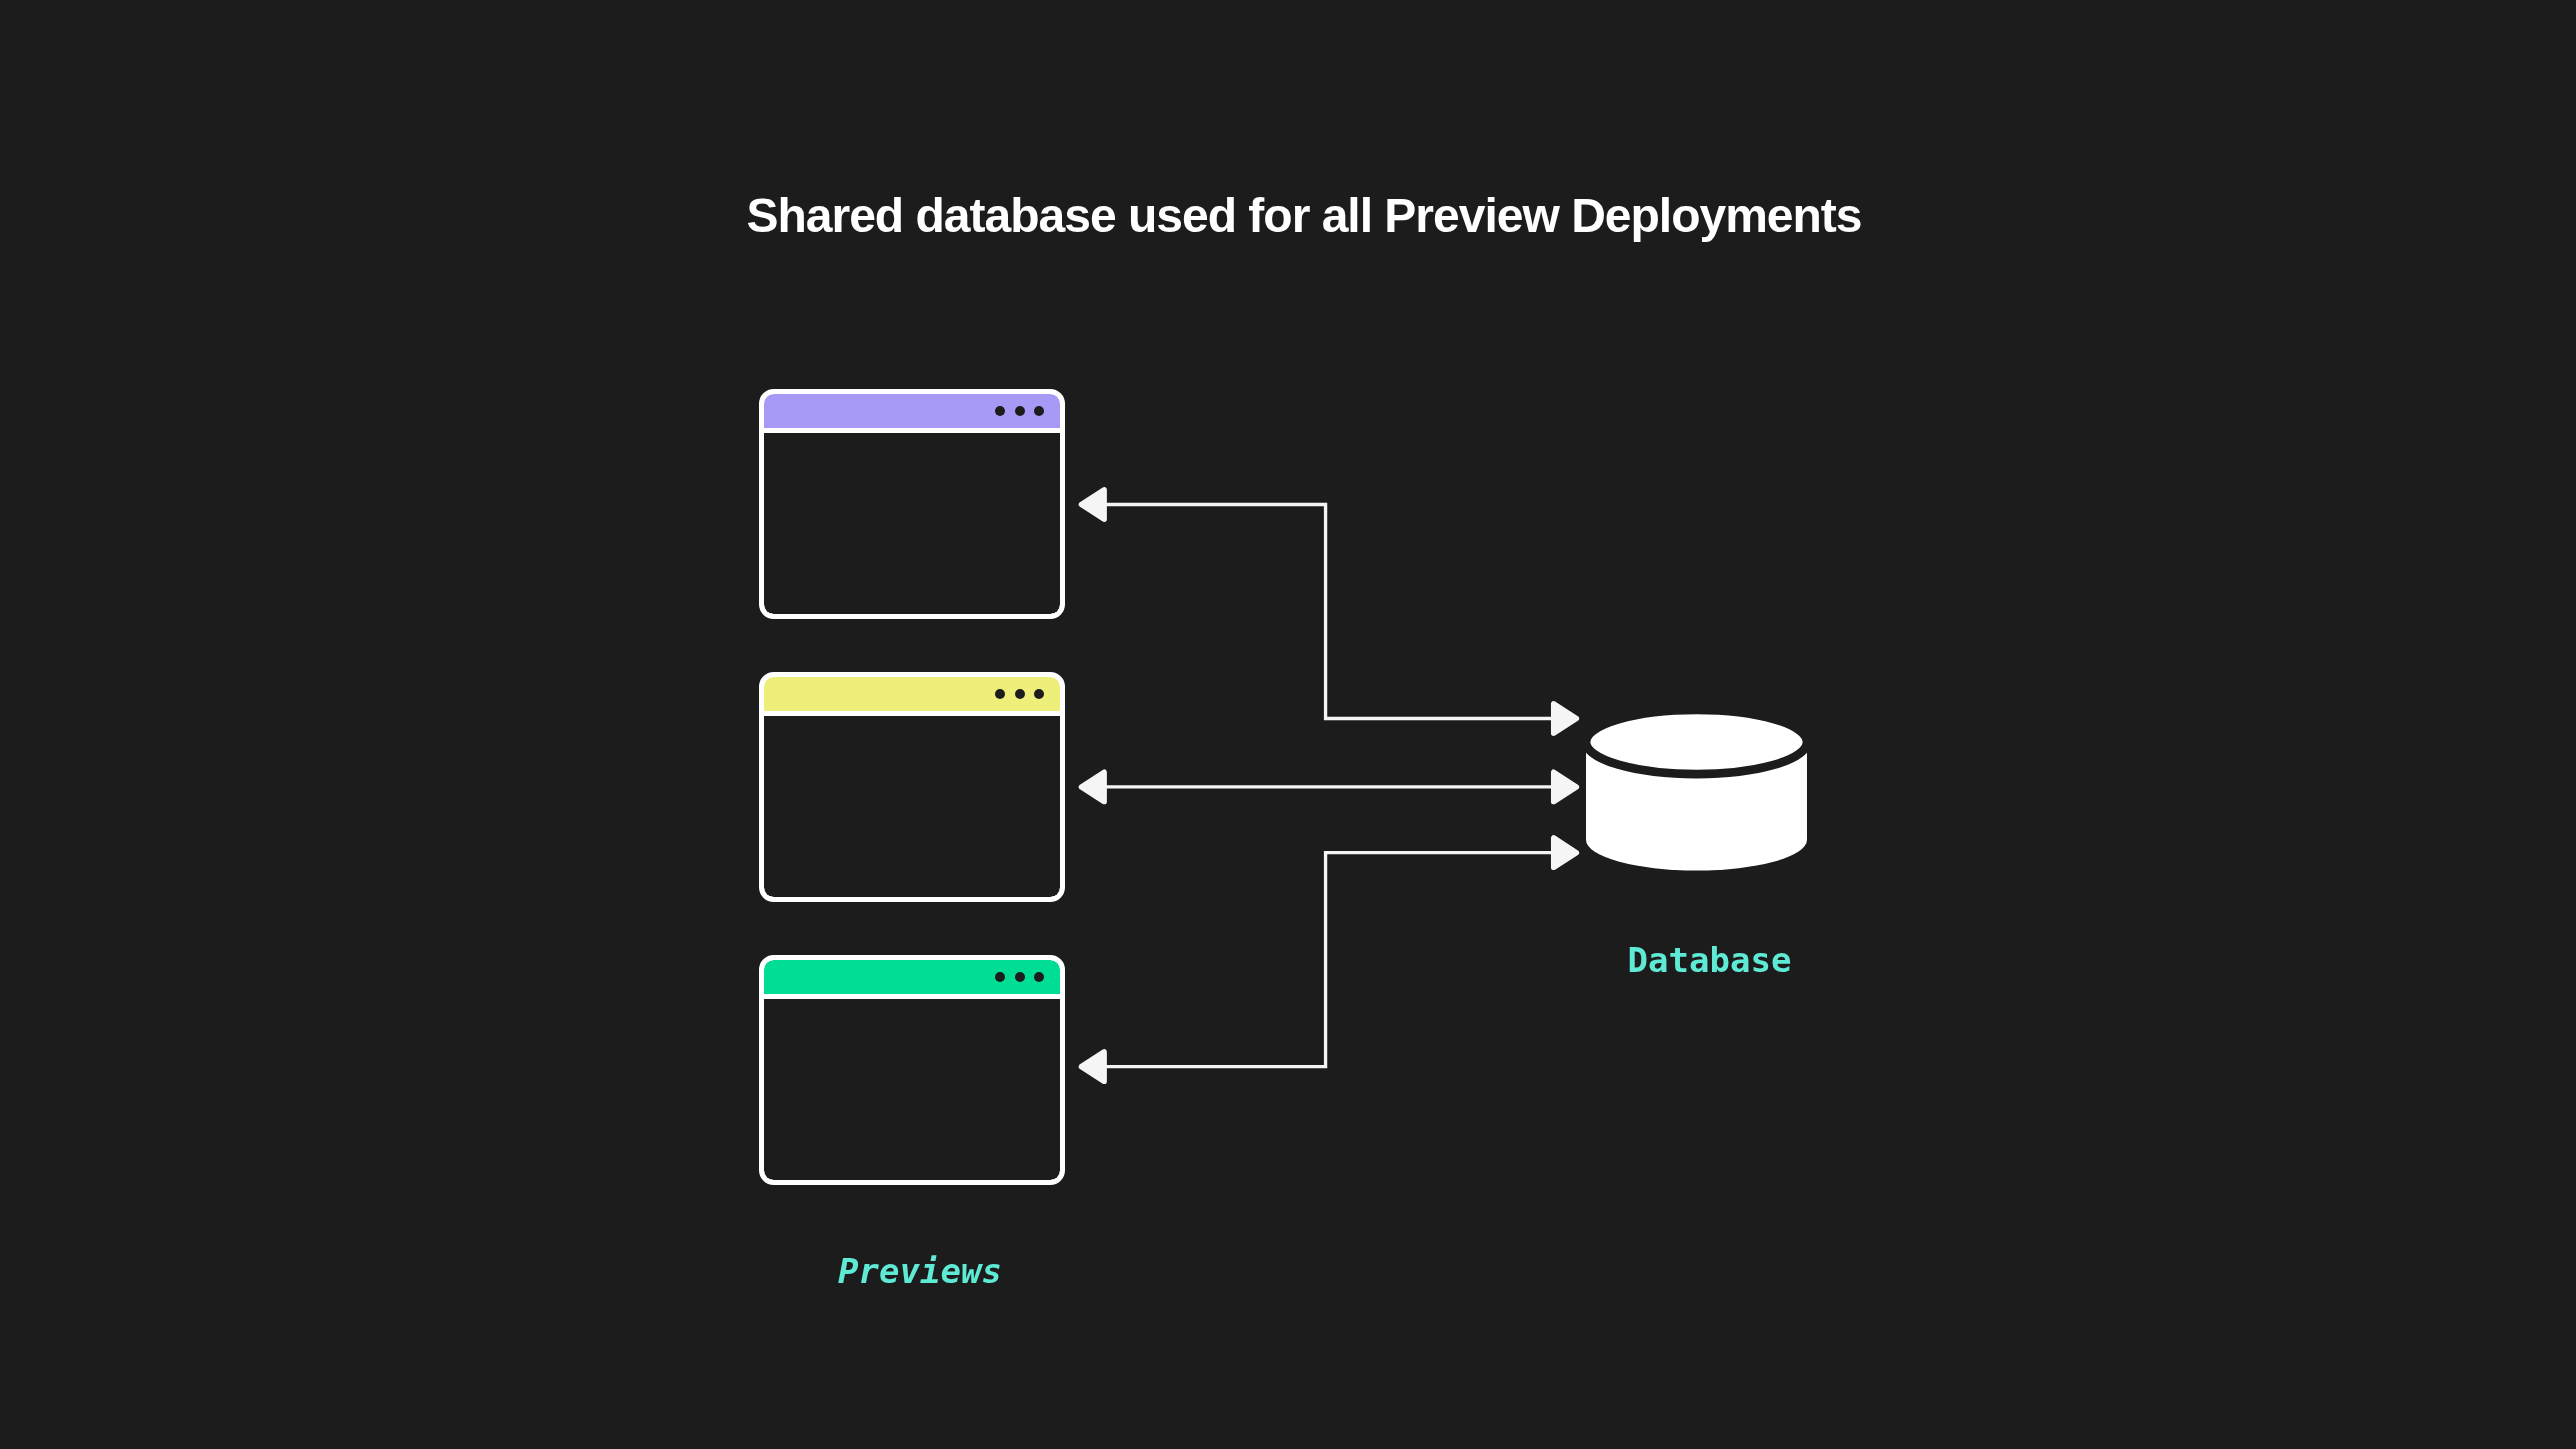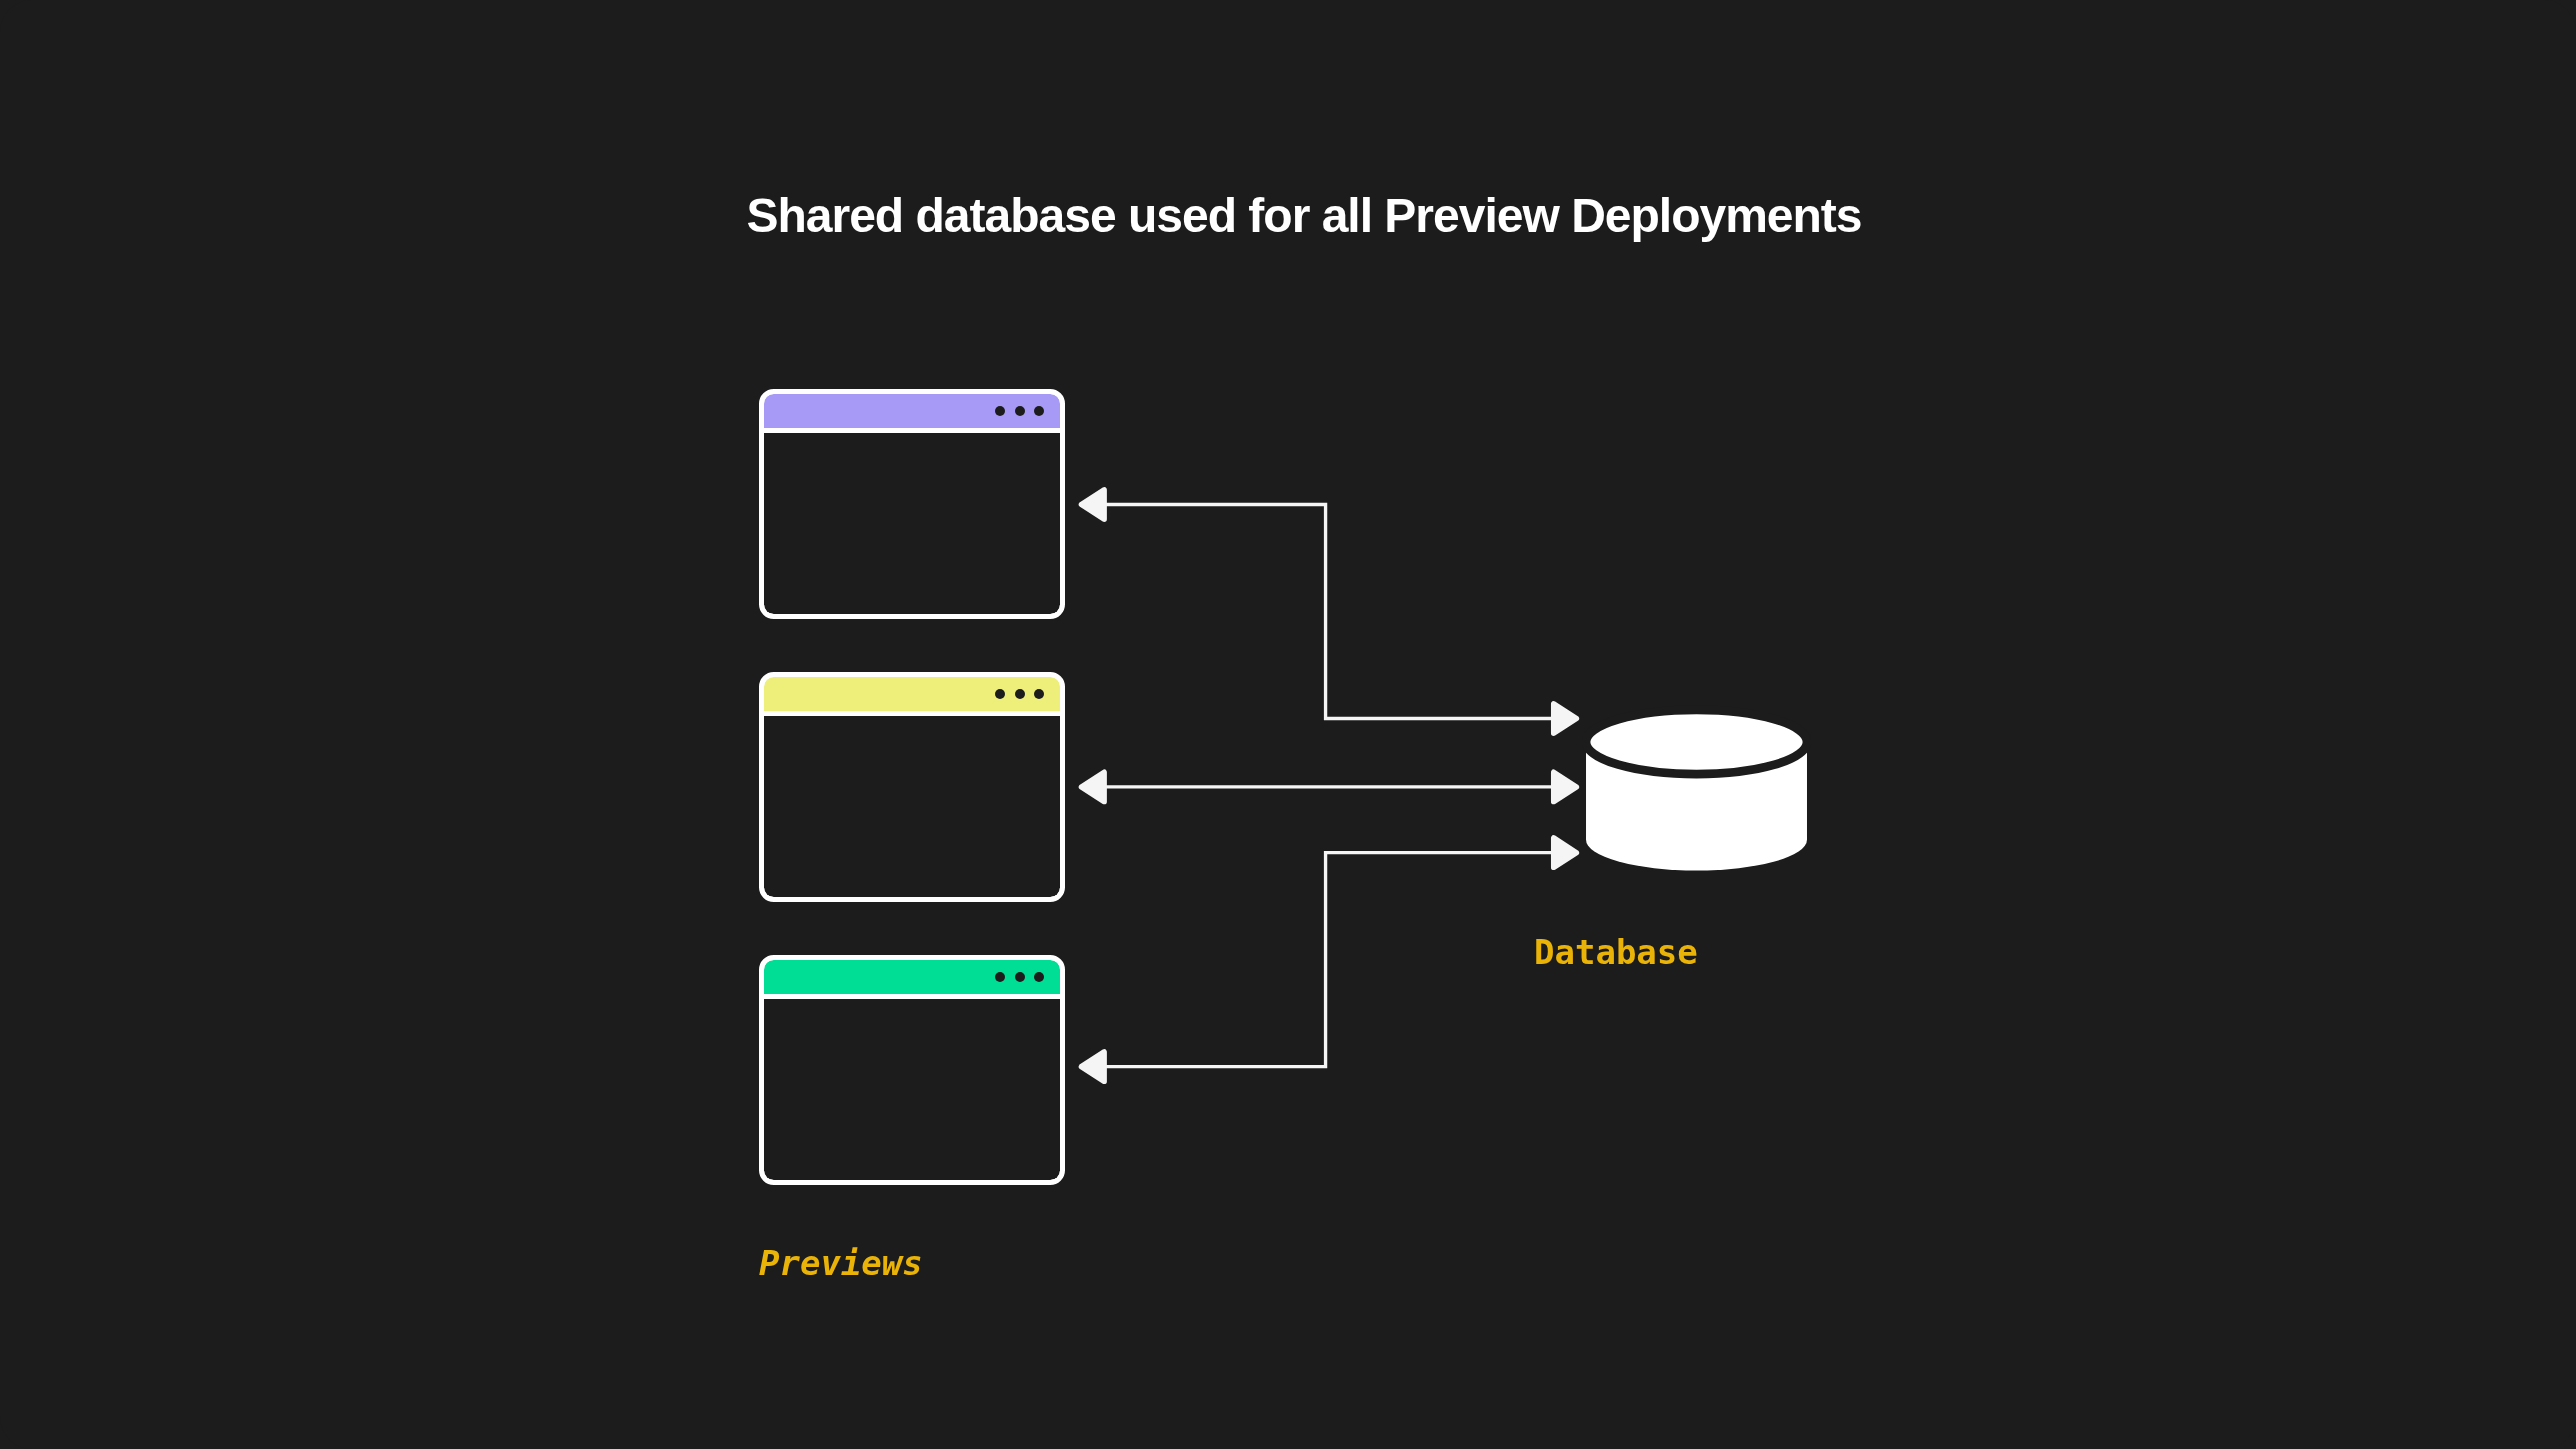--- a/index.html
+++ b/index.html
@@ -68,26 +68,27 @@
     background: #1c1c1c;
   }
   .window-body {
     flex: 1;
     background: #1c1c1c;
     border-radius: 0 0 9.4px 9.4px;
   }
   
   .label {
     position: absolute;
-    margin: 0;
-    color: #eab308;
+    margin: 8px;
+    color: #5eead4;
     font-family: "DejaVu Sans Mono", "Liberation Mono", monospace;
     font-weight: 700;
     font-size: 34px;
     line-height: 1;
+    text-align: center;
   }
   .label.previews {
     left: 759px;
     width: 306px;
     top: 1246px;
     font-style: italic;
   }
   .label.database {
     left: 1534px;
     width: 335px;

